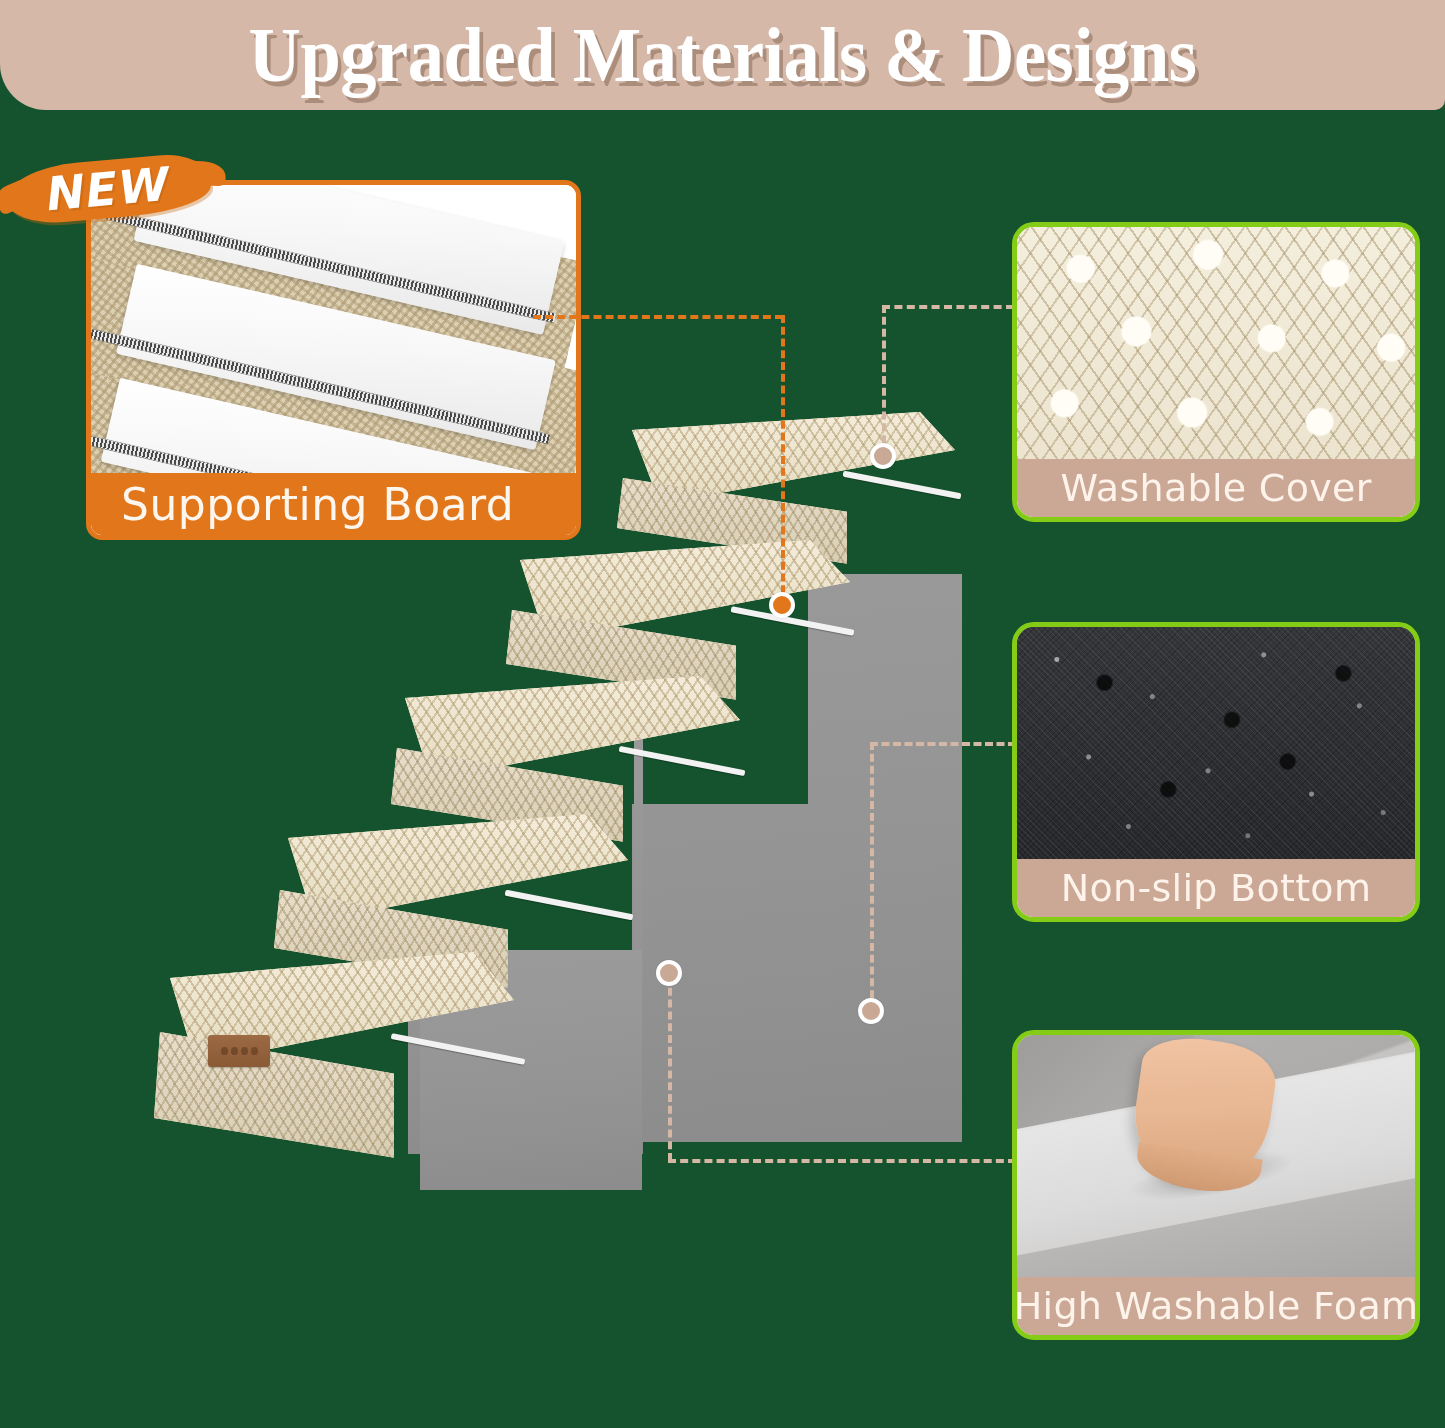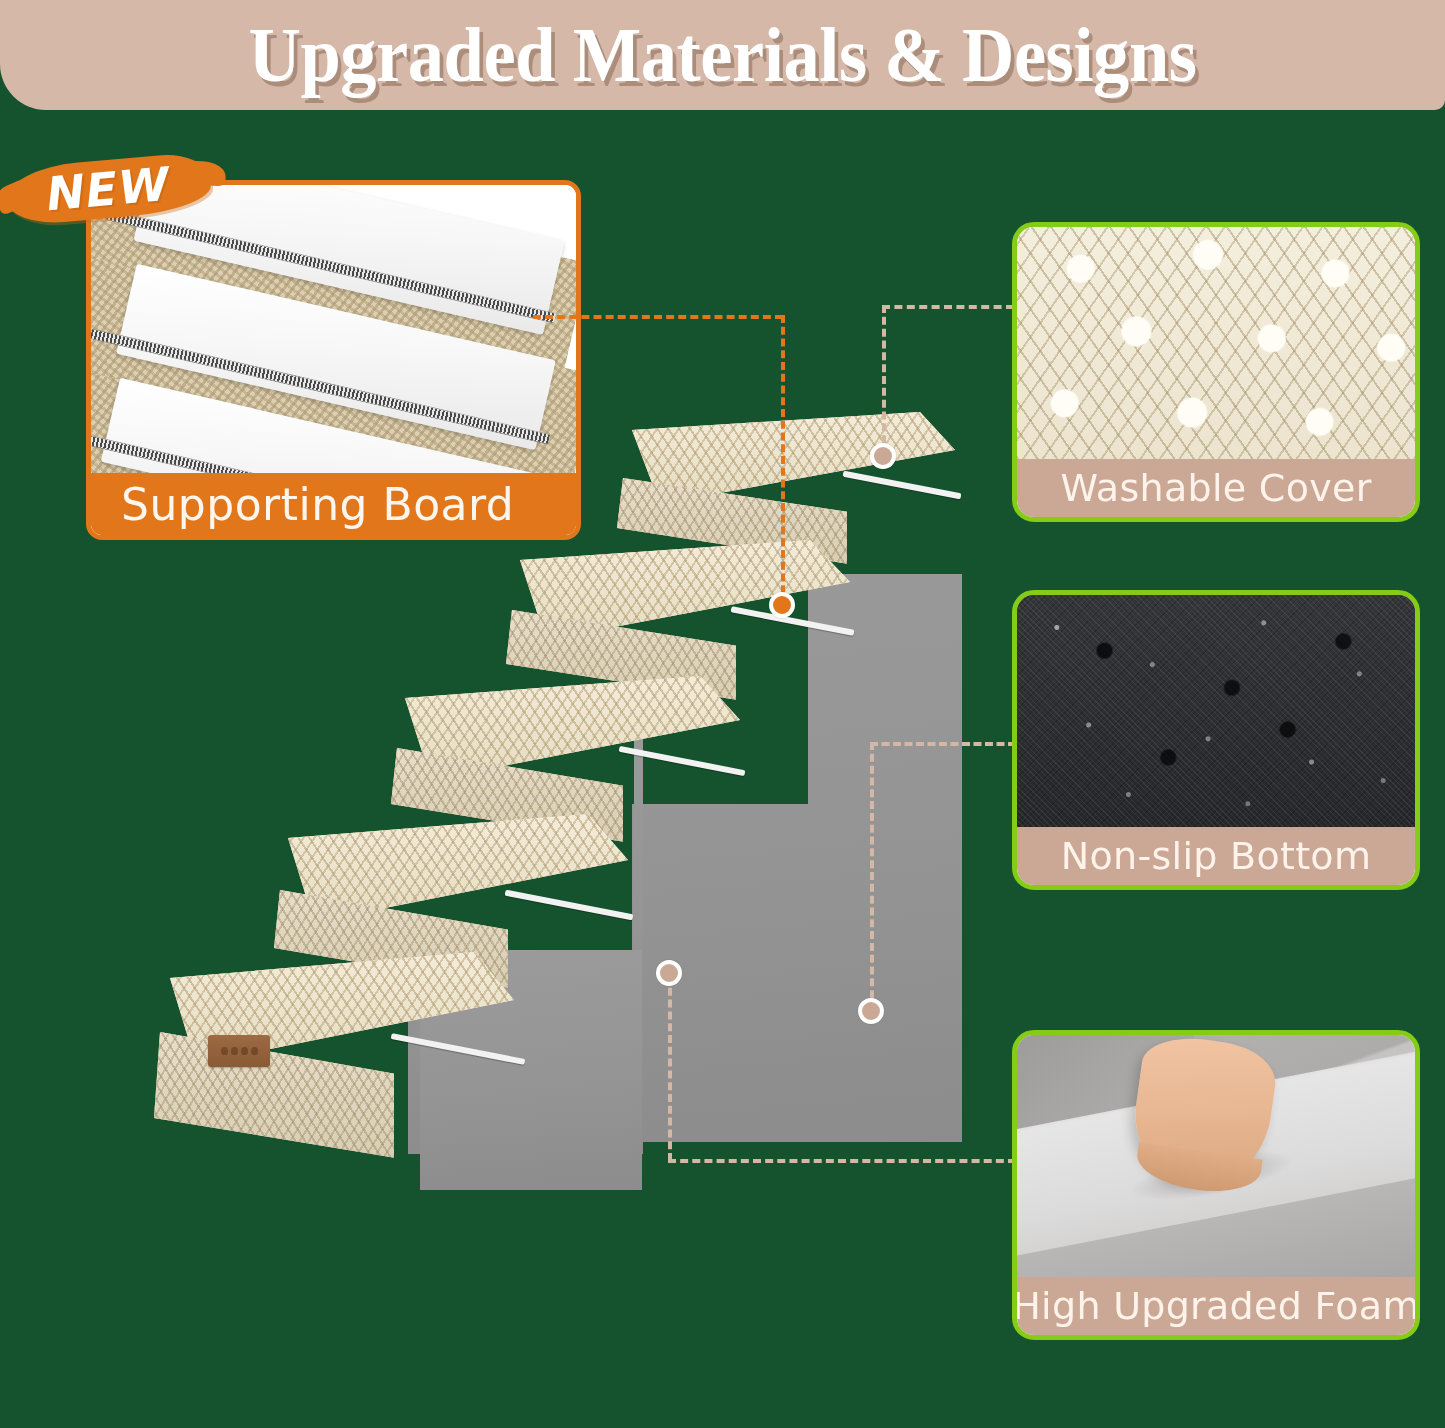--- a/index.html
+++ b/index.html
@@ -122,21 +122,21 @@
     position:absolute;left:0;bottom:0;width:100%;height:58px;
     background:#cba895;
     display:flex;align-items:center;justify-content:center;
   }
   .feat-cap span{
     color:#fdf3ea;font-size:38px;font-weight:500;letter-spacing:0.3px;
     font-family:"DejaVu Sans", sans-serif;white-space:nowrap;
   }
 
   #panel-washable{left:1012px;top:222px;height:300px;}
-  #panel-nonslip{left:1012px;top:590px;height:300px;padding-left:40px;}
+  #panel-nonslip{left:1012px;top:622px;height:300px;padding-left:40px;}
   #panel-foam{left:1012px;top:1030px;height:310px;}
 
   
   .tex-knit{
     width:100%;height:100%;
     background-color:#efe8d6;
     background-image:
       radial-gradient(circle at 16% 18%, #fffdf6 0 13px, rgba(255,255,255,0) 15px),
       radial-gradient(circle at 48% 12%, #fffdf6 0 14px, rgba(255,255,255,0) 16px),
       radial-gradient(circle at 80% 20%, #fffdf6 0 13px, rgba(255,255,255,0) 15px),
@@ -393,18 +393,18 @@
     <div class="feat-img">
       <div class="tex-foam">
         <div class="foam-back"></div>
         <div class="foam-top"></div>
         <div class="dimple"></div>
         <div class="hand"></div>
         <div class="foam-front"></div>
       </div>
     </div>
     <div class="feat-cap">
-      <span>High Upgraded Foam</span>
+      <span>High Washable Foam</span>
     </div>
   </div>
 
 
 </div>
 
 </body></html>

